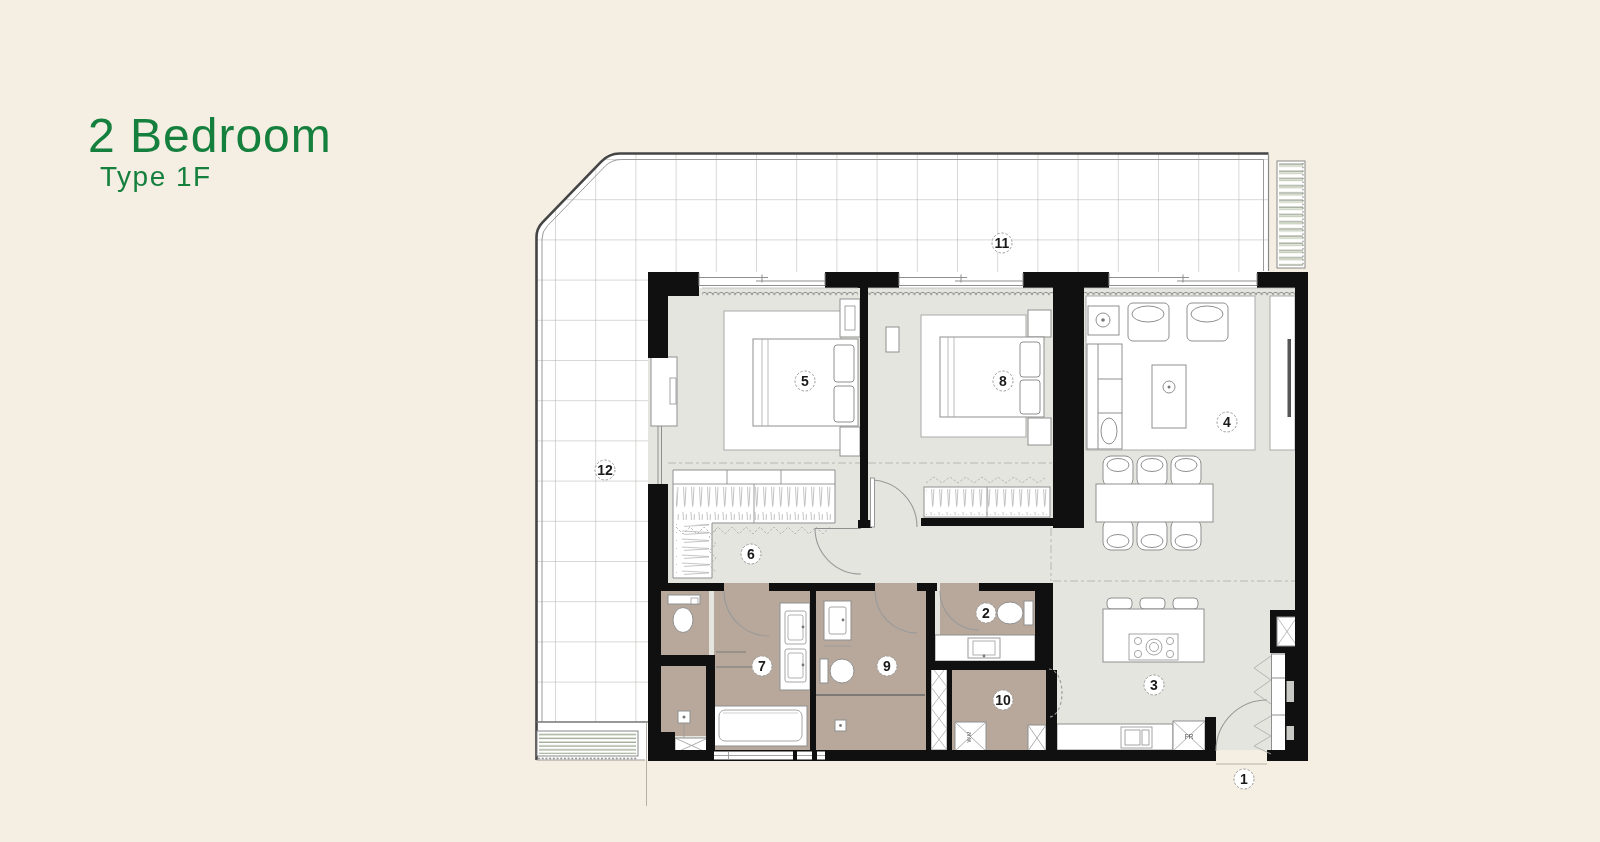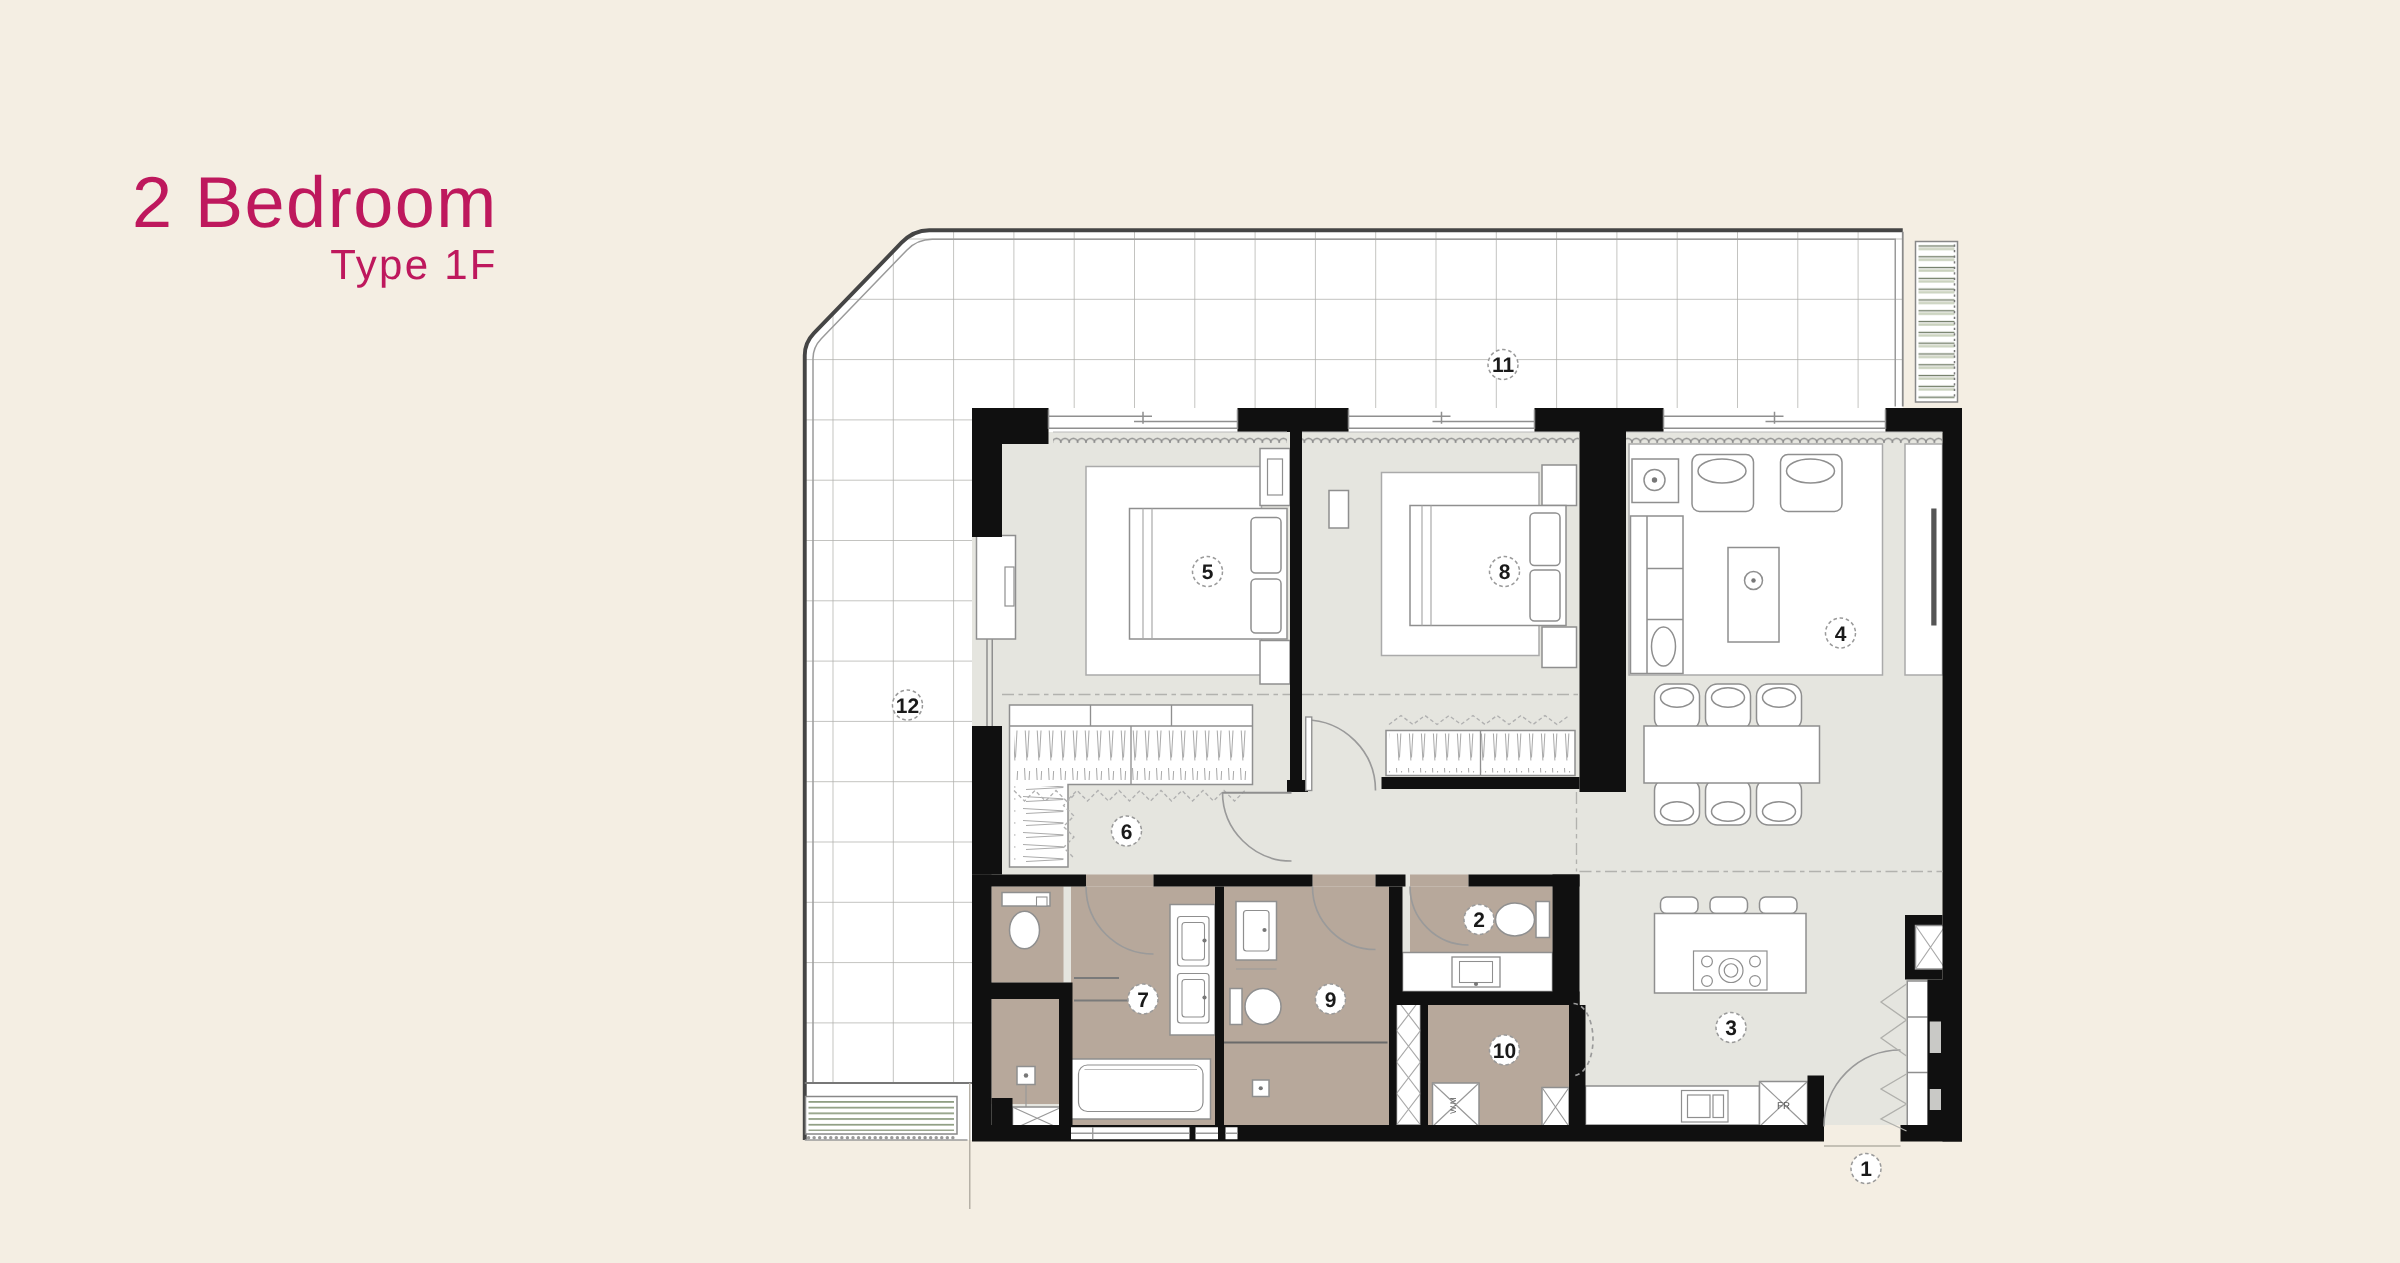--- a/index.html
+++ b/index.html
@@ -1,20 +1,20 @@
 <!DOCTYPE html>
 <html><head>
 <meta charset="utf-8">
 <style>
   html,body{margin:0;padding:0;}
   body{width:1600px;height:842px;background:#f4eee3;font-family:"Liberation Sans", sans-serif;overflow:hidden;-webkit-font-smoothing:antialiased;}
   .stage{position:relative;width:1600px;height:842px;}
-  .title{position:absolute;left:88px;top:108px;color:#be185d;}
+  .title{position:absolute;left:88px;top:108px;color:#15803d;}
   .t1{font-size:48px;letter-spacing:1px;}
-  .t2{font-size:28px;letter-spacing:1.5px;margin-top:-2px;padding-left:12px;text-align:right;}
+  .t2{font-size:28px;letter-spacing:1.5px;margin-top:-2px;padding-left:12px;}
 </style>
 </head>
 <body>
 <div class="stage">
 <svg width="1600" height="842" viewBox="0 0 1600 842">
 <defs>
   <pattern id="tile" patternUnits="userSpaceOnUse" x="514.8" y="159" width="40.2" height="40.2">
     <path d="M0,0 H40.2 M0,0 V40.2" fill="none" stroke="#b0b0ac" stroke-width="1"></path>
   </pattern>
   <pattern id="louvre" patternUnits="userSpaceOnUse" x="0" y="0" width="8" height="3.8">

